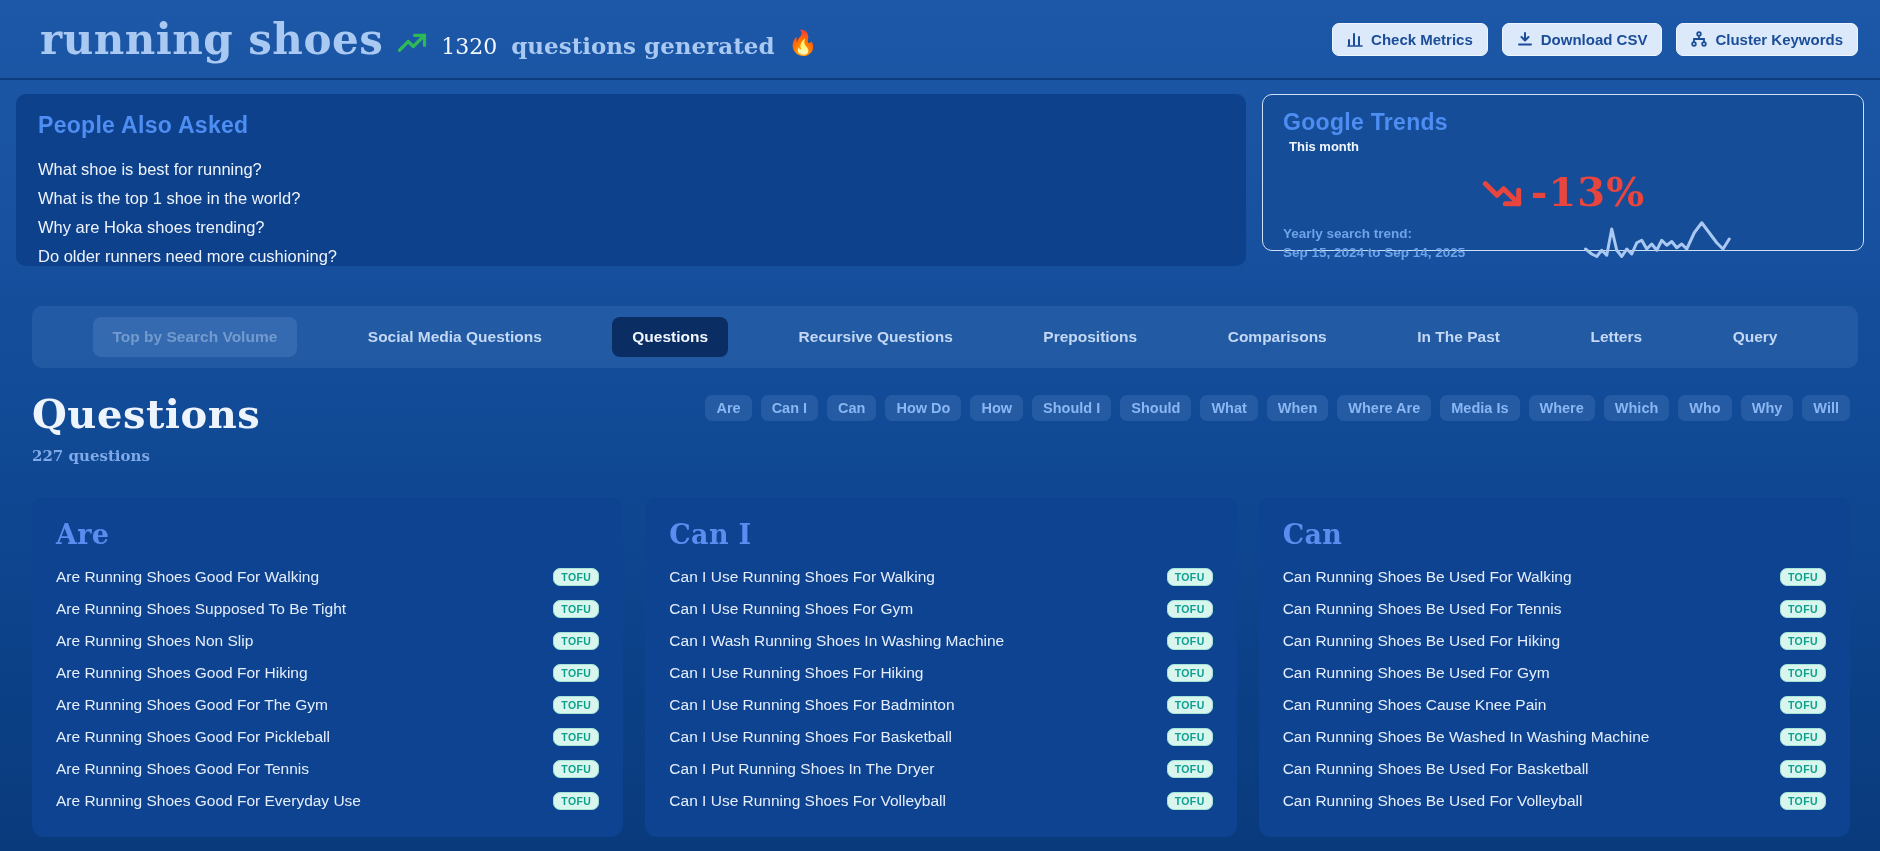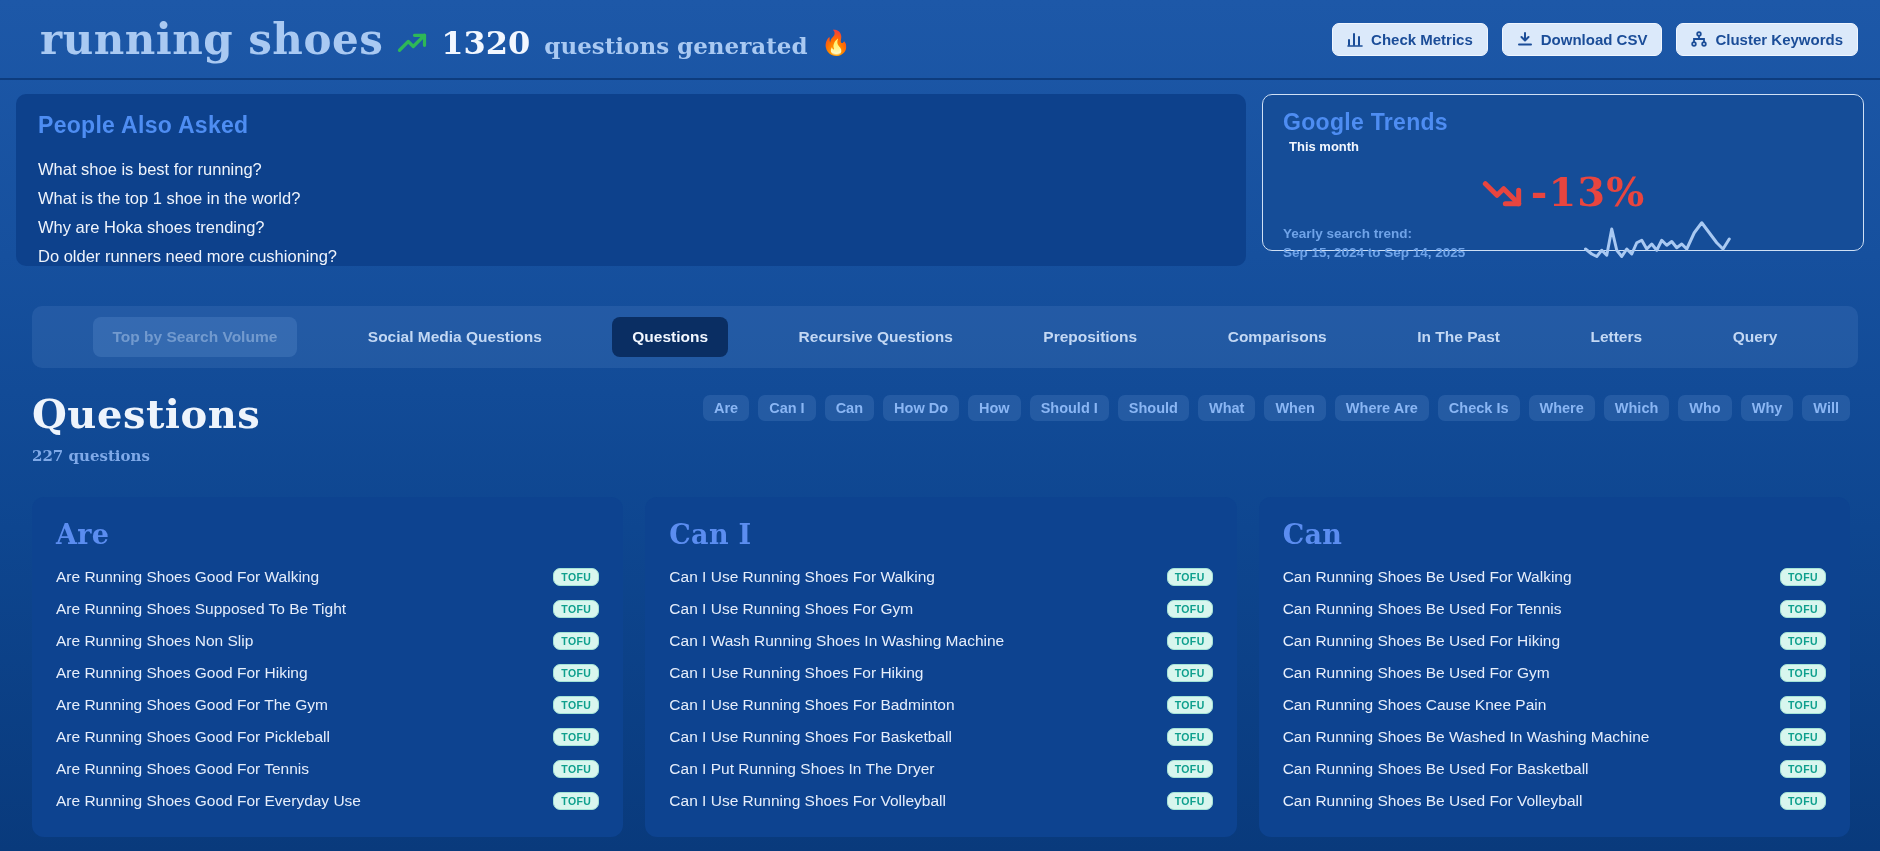--- a/index.html
+++ b/index.html
@@ -12,21 +12,21 @@
   .serif { font-family:"DejaVu Serif", serif; }
 
   
   header {
     height:80px; display:flex; align-items:center;
     padding:0 22px 0 16px; border-bottom:2px solid #0d3c7e;
   }
   .title-group { display:flex; align-items:baseline; gap:14px;margin-left:24px; }
   .page-title { font-size:42px; font-weight:700; color:#a9c9f2; letter-spacing:.5px; }
   .trend-up-icon { align-self:center; margin-top:10px; }
-  .gen-count { font-size:32px; font-weight:700; color:#f2f7ff; }
+  .gen-count { font-size:22px; font-weight:400; color:#f2f7ff; }
   .gen-suffix { font-size:23px; font-weight:600; color:#a9c9f2; }
   .fire { font-size:24px; align-self:center; margin-top:8px; }
   .header-actions { margin-left:auto; display:flex; gap:14px;padding-left:8px; }
   .hbtn {
     display:flex; align-items:center; gap:8px;
     background:#dbe9fa; color:#1b4d98; font-weight:700; font-size:15px;
     border:1px solid #f0f6ff; border-radius:7px; padding:7px 14px; cursor:pointer;
     font-family:"Liberation Sans", sans-serif;
   }
   .hbtn svg { flex:0 0 auto; }
@@ -197,21 +197,21 @@
     <span class="chip">Are</span>
     <span class="chip">Can I</span>
     <span class="chip">Can</span>
     <span class="chip">How Do</span>
     <span class="chip">How</span>
     <span class="chip">Should I</span>
     <span class="chip">Should</span>
     <span class="chip">What</span>
     <span class="chip">When</span>
     <span class="chip">Where Are</span>
-    <span class="chip">Check Is</span>
+    <span class="chip">Media Is</span>
     <span class="chip">Where</span>
     <span class="chip">Which</span>
     <span class="chip">Who</span>
     <span class="chip">Why</span>
     <span class="chip">Will</span>
   </div>
 </div>
 
 <div class="columns">
   <section class="card">

